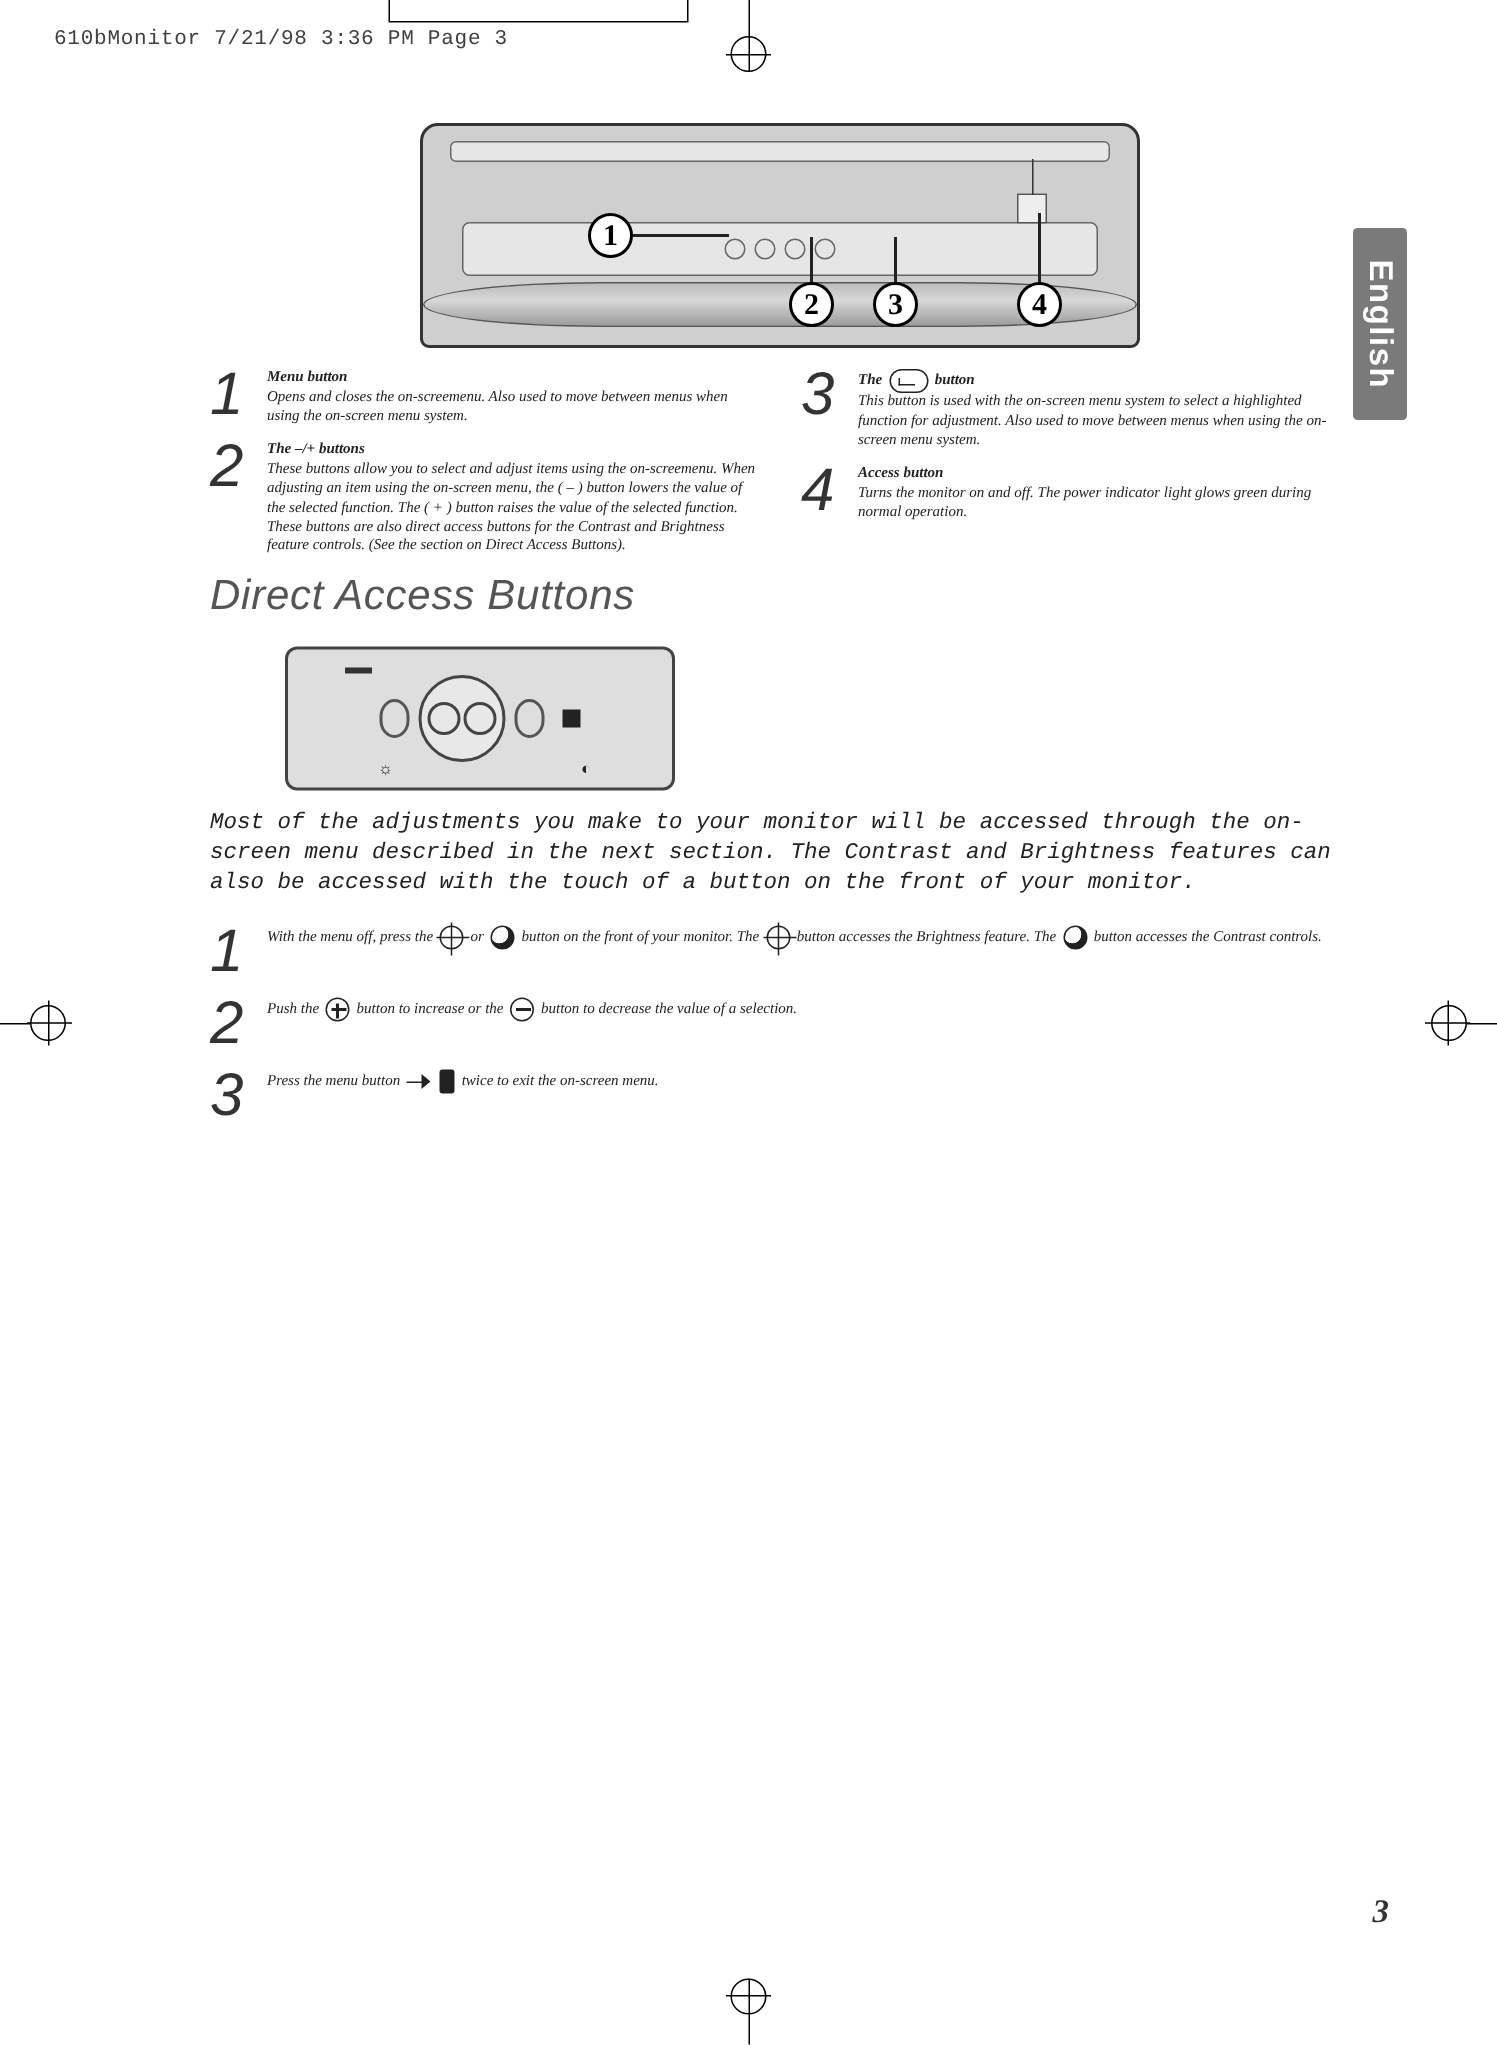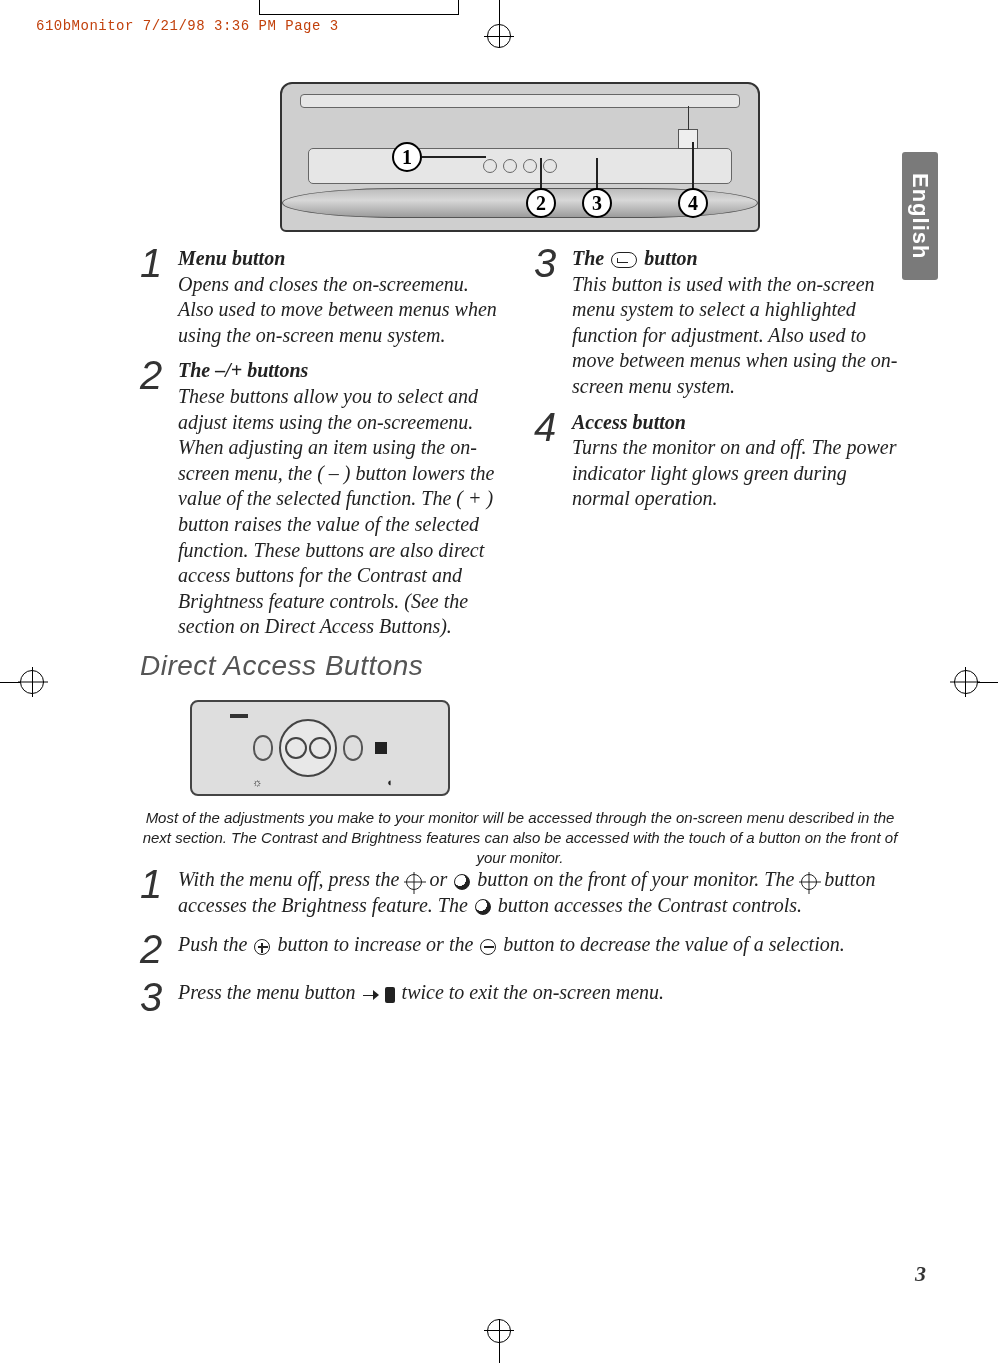--- a/index.html
+++ b/index.html
@@ -12,21 +12,21 @@
     color: #000;
     position: relative;
   }
 
   .print-header {
     position: absolute;
     top: 18px;
     left: 36px;
     font-family: 'Courier New', monospace;
     font-size: 14px;
-    color: #c2410c;
+    color: #404040;
     letter-spacing: 0.5px;
   }
 
   
   .reg-top {
     position: absolute;
     top: 0;
     left: 50%;
     transform: translateX(-50%);
     width: 80px;
@@ -232,21 +232,21 @@
     font-family: Arial, Helvetica, sans-serif;
     font-weight: 300;
     font-size: 40px;
     line-height: 0.85;
     color: #333;
     min-width: 28px;
     font-style: italic;
   }
   .item .body {
     font-family: Georgia, 'Times New Roman', serif;
-    font-size: 20px;
+    font-size: 10px;
     line-height: 1.28;
     font-style: italic;
     color: #222;
   }
   .item .body b { font-weight: bold; font-style: italic; }
 
   
   .da-fig {
     width: 260px;
     height: 96px;
@@ -260,27 +260,26 @@
   .da-fig .big{width:58px;height:58px;border:2px solid #444;border-radius:50%;background:#e8e8e8;display:flex;align-items:center;justify-content:center;gap:2px;}
   .da-fig .big .inner{width:22px;height:22px;border:2px solid #444;border-radius:50%;}
   .da-fig .o{width:20px;height:26px;border:2px solid #555;border-radius:50%/45%;}
   .da-fig .sq{width:12px;height:12px;background:#222;margin-left:6px;}
   .da-fig .bar{position:absolute;top:12px;left:38px;width:18px;height:4px;background:#333;}
   .da-fig .lbl{position:absolute;bottom:6px;font-size:11px;color:#222;font-family:Arial;}
   .da-fig .lbl.l{left:60px;}
   .da-fig .lbl.r{right:54px;}
 
   .para {
-    font-family: Liberation Sans, sans-serif;
+    font-family: Liberation Mono, monospace;
     font-style: italic;
     font-size: 15px;
     line-height: 1.32;
     color:#222;
-    margin-bottom: 0;
-    text-align: center;
+    margin-bottom: 18px;
   }
 
   .steps .item .num{font-size:40px;}
   .steps .item{align-items:flex-start;margin-bottom:14px;}
 
   
   .iico {
     display:inline-block;
     vertical-align:middle;
     width:16px;height:16px;

